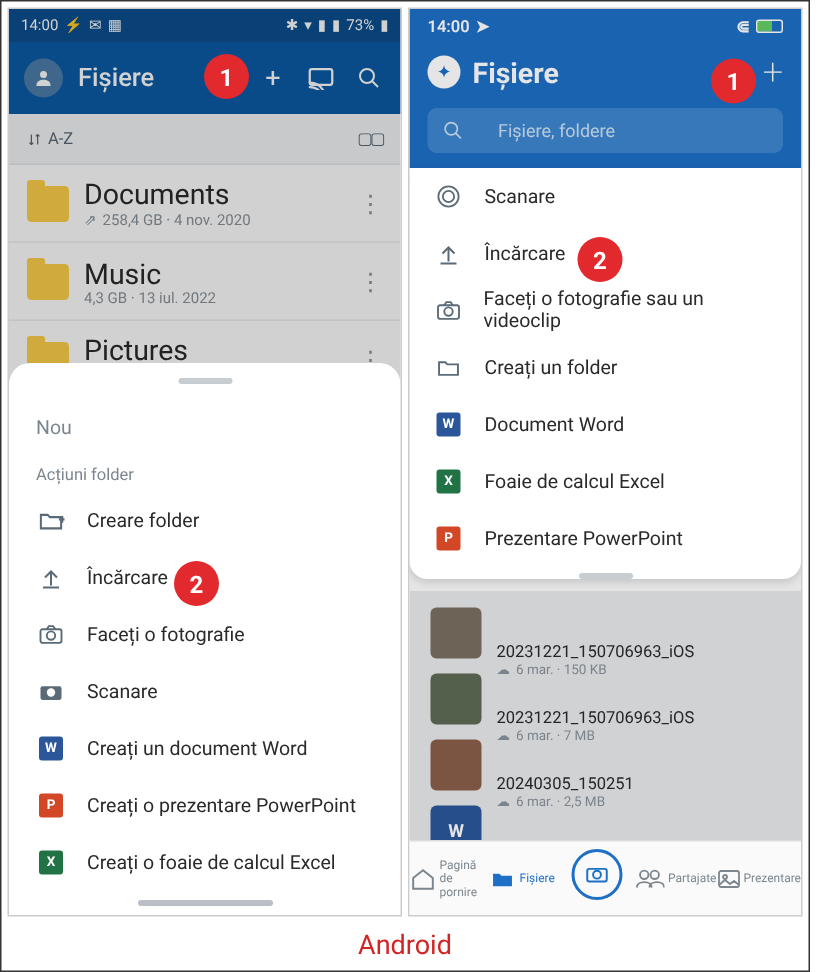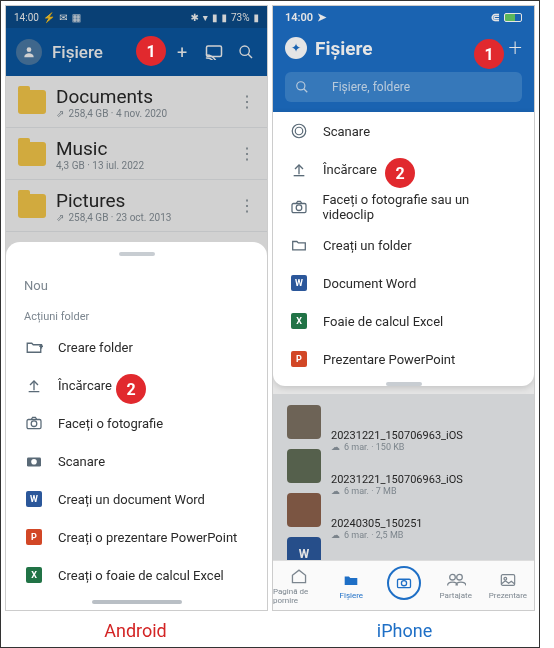--- a/index.html
+++ b/index.html
@@ -1,20 +1,20 @@
 <!DOCTYPE html>
 <html><head>
   <meta charset="utf-8">
   <style>
     * { margin: 0; padding: 0; box-sizing: border-box; }
     body { font-family: -apple-system, Roboto, "Segoe UI", Arial, sans-serif; background: #fff; }
     .wrap { width: 540px; height: 648px; border: 1px solid #333; display: flex; flex-direction: column; }
     .phones { display: flex; flex: 1; gap: 4px; padding: 4px; overflow: hidden; }
     .phone { flex: 1; border: 1px solid #ccc; position: relative; overflow: hidden; background: #fff; }
-    .labels { display: flex; height: 32px; }
+    .labels { display: flex; height: 32px; flex-direction: column; }
     .labels div { flex: 1; text-align: center; font-size: 18px; line-height: 32px; }
 
     
     .badge { position: absolute; width: 30px; height: 30px; border-radius: 50%; background: #e1292e; color: #fff; font-size: 16px; font-weight: 700; display: flex; align-items: center; justify-content: center; z-index: 50; }
 
     
     .a-status { height: 22px; background: #0b4f8f; display: flex; align-items: center; justify-content: space-between; padding: 0 8px; color: #fff; font-size: 10px; }
     .a-status .left, .a-status .right { display: flex; align-items: center; gap: 4px; }
     .a-header { height: 48px; background: #0b5ba8; display: flex; align-items: center; gap: 10px; padding: 0 10px; color: #fff; }
     .a-avatar { width: 26px; height: 26px; border-radius: 50%; background: #4e7eab; display: flex; align-items: center; justify-content: center; }
@@ -57,21 +57,21 @@
 
     .i-bg { background: #e8eaec; padding: 6px 0; height: 190px; overflow: hidden; }
     .i-file { display: flex; align-items: center; gap: 10px; height: 44px; padding: 0 14px; }
     .i-thumb { width: 34px; height: 34px; background: #888; border-radius: 4px; }
     .i-thumb.doc { background: #2b579a; display: flex; align-items: center; justify-content: center; color: #fff; font-size: 12px; font-weight: 700; }
     .i-file-txt { flex: 1; margin-top: 36px; }
     .i-file-name { font-size: 11px; color: #2a2a2a; white-space: nowrap; overflow: hidden; text-overflow: ellipsis; }
     .i-file-meta { font-size: 9px; color: #8a949c; display: flex; align-items: center; gap: 4px; }
 
     .i-tabbar { position: absolute; left: 0; right: 0; bottom: 0; height: 50px; background: #fafafa; border-top: 1px solid #ddd; display: flex; z-index: 15; }
-    .i-tab { flex: 1; display: flex; flex-direction: column; align-items: center; justify-content: center; font-size: 8px; color: #7c868f; gap: 2px; }
+    .i-tab { flex: 1; display: flex; flex-direction: row; align-items: center; justify-content: center; font-size: 8px; color: #7c868f; gap: 2px; }
     .i-tab.active { color: #1e6fc6; }
     .i-tab .tic { font-size: 16px; height: 18px; display: flex; align-items: center; }
     .i-cam-circ { width: 34px; height: 34px; border: 2px solid #1e6fc6; border-radius: 50%; display: flex; align-items: center; justify-content: center; color: #1e6fc6; font-size: 15px; margin-top: -6px; }
     .i-dimmed { position: absolute; left: 0; right: 0; bottom: 50px; top: 0; background: rgba(0,0,0,0.10); z-index: 5; pointer-events: none; }
 
     svg { display: block; }
   </style>
 </head>
 <body>
 
@@ -117,20 +117,29 @@
               <circle cx="10" cy="10" r="7"></circle>
               <line x1="15" y1="15" x2="21" y2="21"></line>
             </svg>
         </div>
       </div>
 
       <div class="badge" style="top:30px; left:130px;">
           <span>1</span>
         </div>
 
+      <div class="a-sortbar">
+        <div style="display:flex; align-items:center; gap:4px;">
+          <svg width="10" height="10" viewBox="0 0 24 24" fill="none" stroke="#5a6a77" stroke-width="2">
+              <path d="M7 4v16M7 20l-3-3M7 20l3-3M17 20V4M17 4l-3 3M17 4l3 3"></path>
+            </svg>
+          <span>A-Z</span>
+        </div>
+        <span class="a-grid-ic">▢▢<br></span>
+      </div>
 
       <div class="a-file">
         <div class="a-folder-ic"></div>
         <div class="a-file-txt">
           <div class="a-file-name">Documents</div>
           <div class="a-file-meta">
               <span>⇗</span>
               <span>258,4 GB · 4 nov. 2020</span>
             </div>
         </div>

